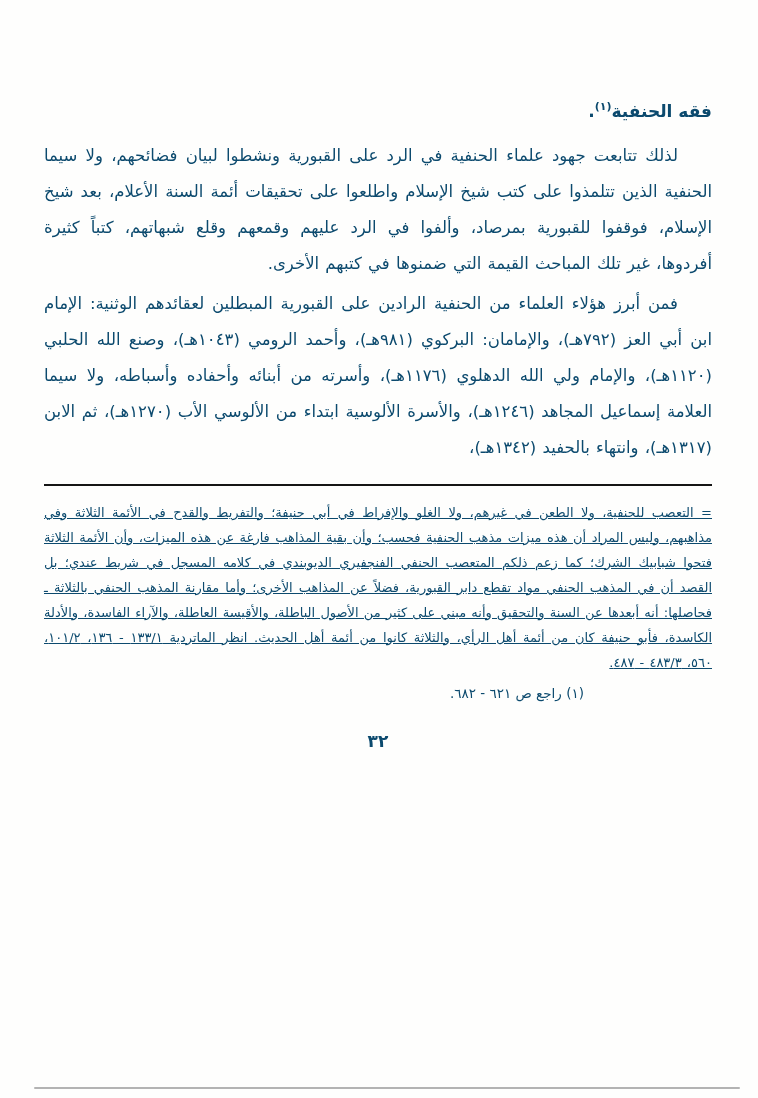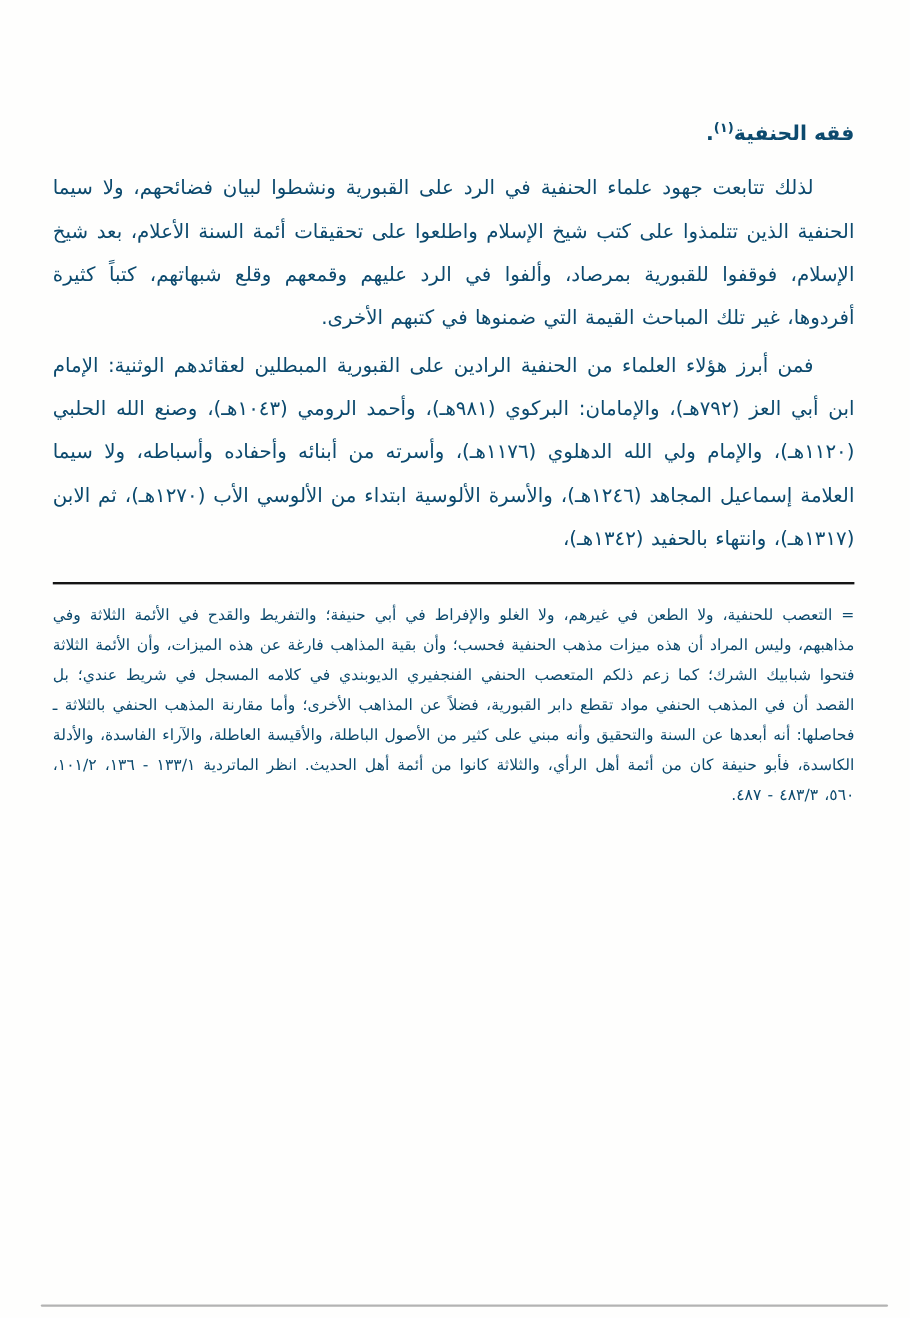--- a/index.html
+++ b/index.html
@@ -64,20 +64,21 @@
     margin: 18px 0 14px 0;
     width: 100%;
   }
   .footnote-text {
     font-size: 13px;
     font-weight: 500;
     line-height: 25px;
     text-align: justify;
     margin: 0;
     word-spacing: 1px;
+    text-decoration: underline;
   }
   .footnote-ref {
     font-size: 13.5px;
     font-weight: 500;
     margin: 10px 0 0 0;
     text-align: right;
     padding-right: 128px;
   }
   .page-number {
     margin-top: 30px;
@@ -99,16 +100,18 @@
 
     <div class="body-text">
       <p>لذلك تتابعت جهود علماء الحنفية في الرد على القبورية ونشطوا لبيان فضائحهم، ولا سيما الحنفية الذين تتلمذوا على كتب شيخ الإسلام واطلعوا على تحقيقات أئمة السنة الأعلام، بعد شيخ الإسلام، فوقفوا للقبورية بمرصاد، وألفوا في الرد عليهم وقمعهم وقلع شبهاتهم، كتباً كثيرة أفردوها، غير تلك المباحث القيمة التي ضمنوها في كتبهم الأخرى.</p>
       <p>فمن أبرز هؤلاء العلماء من الحنفية الرادين على القبورية المبطلين لعقائدهم الوثنية: الإمام ابن أبي العز (٧٩٢هـ)، والإمامان: البركوي (٩٨١هـ)، وأحمد الرومي (١٠٤٣هـ)، وصنع الله الحلبي (١١٢٠هـ)، والإمام ولي الله الدهلوي (١١٧٦هـ)، وأسرته من أبنائه وأحفاده وأسباطه، ولا سيما العلامة إسماعيل المجاهد (١٢٤٦هـ)، والأسرة الألوسية ابتداء من الألوسي الأب (١٢٧٠هـ)، ثم الابن (١٣١٧هـ)، وانتهاء بالحفيد (١٣٤٢هـ)،</p>
     </div>
 
     <hr class="footnote-rule">
 
     <p class="footnote-text">= التعصب للحنفية، ولا الطعن في غيرهم، ولا الغلو والإفراط في أبي حنيفة؛ والتفريط والقدح في الأئمة الثلاثة وفي مذاهبهم، وليس المراد أن هذه ميزات مذهب الحنفية فحسب؛ وأن بقية المذاهب فارغة عن هذه الميزات، وأن الأئمة الثلاثة فتحوا شبابيك الشرك؛ كما زعم ذلكم المتعصب الحنفي الفنجفيري الديوبندي في كلامه المسجل في شريط عندي؛ بل القصد أن في المذهب الحنفي مواد تقطع دابر القبورية، فضلاً عن المذاهب الأخرى؛ وأما مقارنة المذهب الحنفي بالثلاثة ـ فحاصلها: أنه أبعدها عن السنة والتحقيق وأنه مبني على كثير من الأصول الباطلة، والأقيسة العاطلة، والآراء الفاسدة، والأدلة الكاسدة، فأبو حنيفة كان من أئمة أهل الرأي، والثلاثة كانوا من أئمة أهل الحديث. انظر الماتردية ١٣٣/١ - ١٣٦، ١٠١/٢، ٥٦٠، ٤٨٣/٣ - ٤٨٧.</p>
 
+    <p class="footnote-ref">(١) راجع ص ٦٢١ - ٦٨٢.</p>
 
+    <div class="page-number">٣٢</div>
 
   </div>
 </div>
 
 </body></html>

